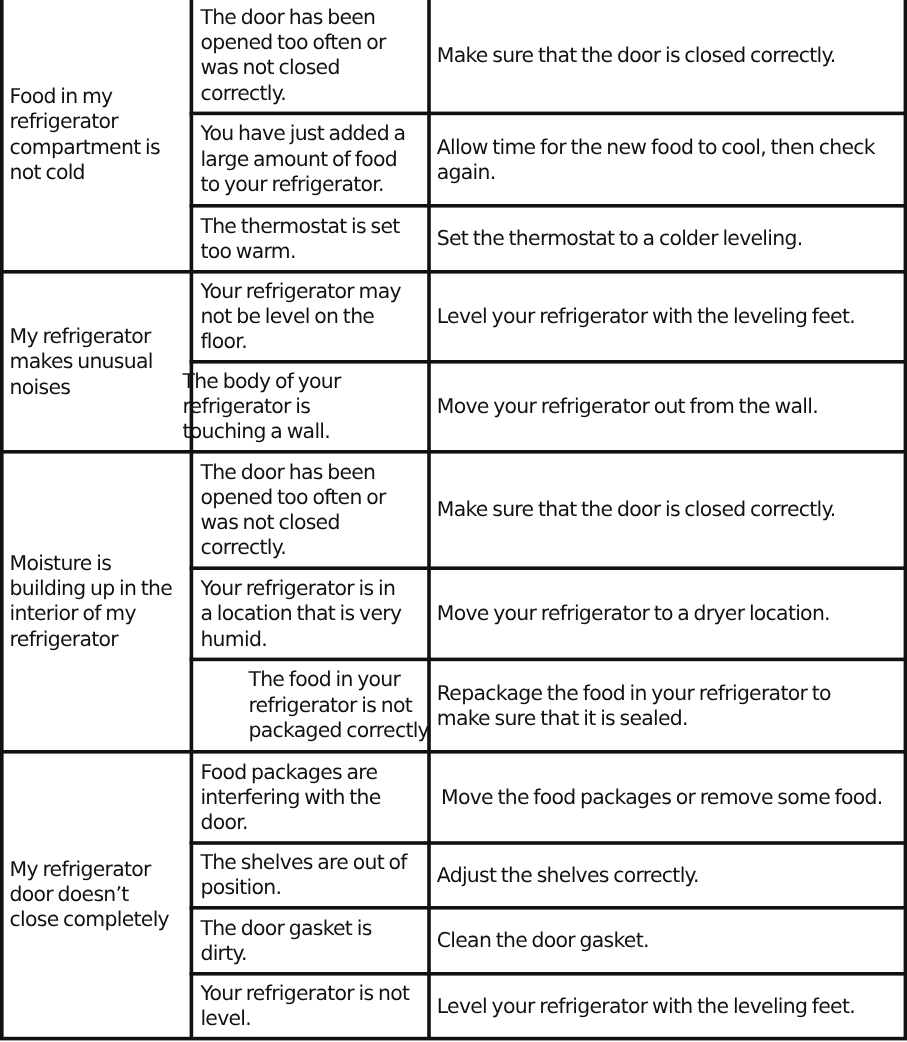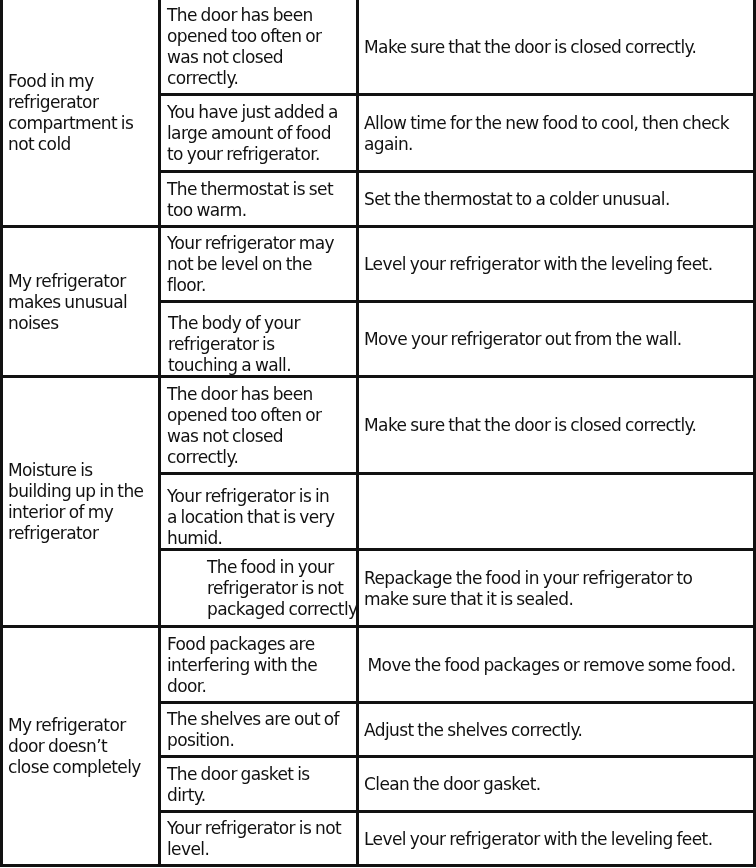--- a/index.html
+++ b/index.html
@@ -30,50 +30,53 @@
   <div class="cell" style="left:161px;top:96px;width:195px;height:75px;">
       <span>You have just added a large amount of food to your refrigerator.</span>
     </div>
   <div class="cell" style="left:358px;top:96px;width:395px;height:75px;">
       <span>Allow time for the new food to cool, then check again.</span>
     </div>
   <div class="cell" style="left:161px;top:173px;width:195px;height:53px;">
       <span>The thermostat is set too warm.</span>
     </div>
   <div class="cell" style="left:358px;top:173px;width:395px;height:53px;">
-      <span>Set the thermostat to a colder unusual.</span>
+      <span>Set the thermostat to a colder leveling.</span>
     </div>
 
   <div class="cell" style="left:2px;top:228px;width:157px;height:148px;">
       <span>My refrigerator makes unusual noises</span>
     </div>
   <div class="cell" style="left:161px;top:228px;width:195px;height:73px;">
       <span>Your refrigerator may not be level on the floor.</span>
     </div>
   <div class="cell" style="left:358px;top:228px;width:395px;height:73px;">
       <span>Level your refrigerator with the leveling feet.</span>
     </div>
-  <div class="cell" style="left:162px;top:303px;width:195px;height:73px;align-items:flex-end;">
+  <div class="cell" style="left:146px;top:303px;width:195px;height:73px;">
       <span>The body of your refrigerator is touching a wall.</span>
     </div>
   <div class="cell" style="left:358px;top:303px;width:395px;height:73px;">
       <span>Move your refrigerator out from the wall.</span>
     </div>
 
   <div class="cell" style="left:2px;top:378px;width:157px;height:248px;">
       <span>Moisture is building up in the interior of my refrigerator</span>
     </div>
   <div class="cell" style="left:161px;top:378px;width:195px;height:95px;">
       <span>The door has been opened too often or was not closed correctly.</span>
     </div>
   <div class="cell" style="left:358px;top:378px;width:395px;height:95px;">
       <span>Make sure that the door is closed correctly.</span>
     </div>
-  <div class="cell" style="left:161px;top:475px;width:195px;height:74px;align-items:flex-end;">
+  <div class="cell" style="left:161px;top:475px;width:195px;height:74px;">
       <span>Your refrigerator is in a location that is very humid.</span>
+    </div>
+  <div class="cell" style="left:358px;top:475px;width:395px;height:74px;">
+      <span>Move your refrigerator to a dryer location.</span>
     </div>
   <div class="cell" style="left:161px;top:551px;width:195px;height:75px;margin-left:40px;">
       <span>The food in your refrigerator is not packaged correctly.</span>
     </div>
   <div class="cell" style="left:358px;top:551px;width:395px;height:75px;">
       <span>Repackage the food in your refrigerator to make sure that it is sealed.</span>
     </div>
 
   <div class="cell" style="left:2px;top:628px;width:157px;height:237px;justify-content:center;">
       <span>My refrigerator door doesn’t close completely</span>

